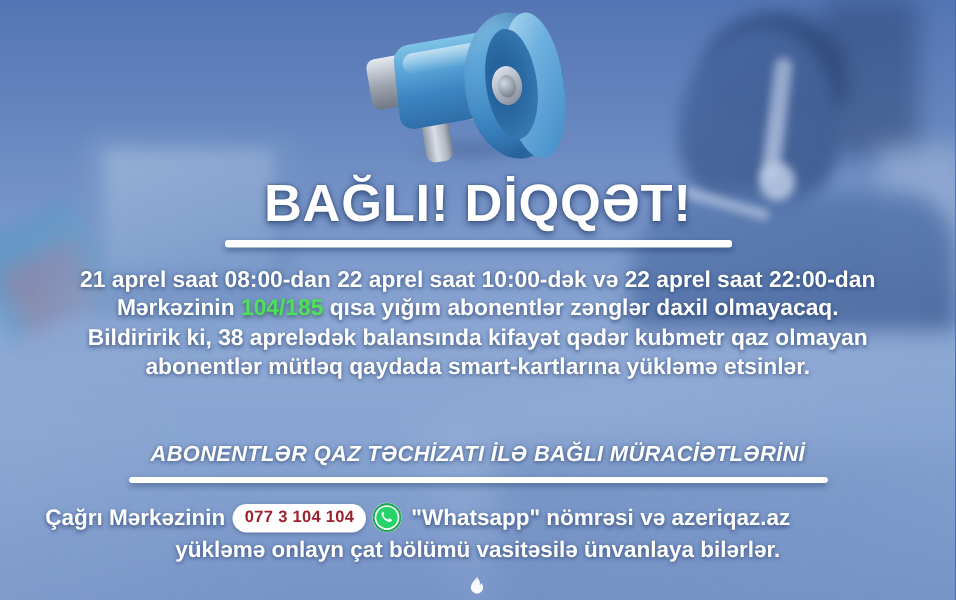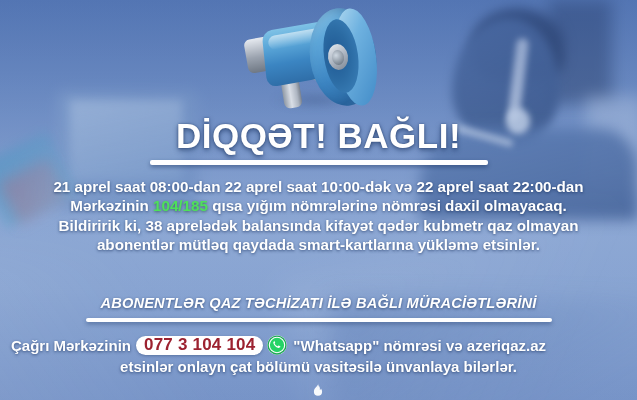--- a/index.html
+++ b/index.html
@@ -268,21 +268,21 @@
     color:#ffffff;
     text-shadow:0 1px 3px rgba(16,40,84,.68);
     white-space:nowrap;
   }
   #phone-pill {
     display:inline-flex; align-items:center;
     height:19px; padding:0 8px;
     background:#ffffff;
     border-radius:10px;
     color:#9c2230;
-    font-size:17px; font-weight:bold;
+    font-size:11px; font-weight:bold;
     letter-spacing:.2px;
     text-shadow:none;
     box-shadow:0 1px 3px rgba(16,40,84,.35);
   }
   #whatsapp-icon {
     width:22px; height:22px; flex:0 0 22px;
     display:block;
     margin-left:-2px;
   }
   #closing-line {
@@ -331,26 +331,26 @@
     <div class="mg-body-hi"></div>
     <div class="mg-bell"></div>
     <div class="mg-bell-rim"></div>
     <div class="mg-bell-inner"></div>
     <div class="mg-driver"></div>
     <div class="mg-driver-core"></div>
   </div>
 
   <div class="content">
 
-    <div id="headline">DİQQƏT! BAĞLI!</div>
+    <div id="headline">BAĞLI! DİQQƏT!</div>
     <div id="headline-rule"></div>
 
     <div id="body-block">
       <span class="ln">21 aprel saat 08:00-dan 22 aprel saat 10:00-dək və 22 aprel saat 22:00-dan</span>
-      <span class="ln"><span>Mərkəzinin </span><span class="hl-green">104/185</span><span> qısa yığım nömrələrinə nömrəsi daxil olmayacaq.</span></span>
+      <span class="ln"><span>Mərkəzinin </span><span class="hl-green">104/185</span><span> qısa yığım abonentlər zənglər daxil olmayacaq.</span></span>
       <span class="ln">Bildiririk ki, 38 aprelədək balansında kifayət qədər kubmetr qaz olmayan</span>
       <span class="ln">abonentlər mütləq qaydada smart-kartlarına yükləmə etsinlər.</span>
     </div>
 
     <div id="subhead">ABONENTLƏR QAZ TƏCHİZATI İLƏ BAĞLI MÜRACİƏTLƏRİNİ</div>
     <div id="subhead-rule"></div>
 
     <div id="contact-row">
       <span>Çağrı Mərkəzinin</span>
 
@@ -360,20 +360,20 @@
         <circle cx="16" cy="16" r="14.2" fill="#ffffff"></circle>
         <circle cx="16" cy="16" r="13" fill="none" stroke="#1fa855" stroke-width="2"></circle>
         <circle cx="16" cy="16" r="10.4" fill="#25d366"></circle>
         <path d="M11.4 9.9c.3-.05.62-.02.82.32l1.05 1.8c.2.34.12.6-.07.85l-.6.78c-.14.18-.16.4-.04.62a8.1 8.1 0 0 0 3.9 3.62c.24.1.46.05.62-.12l.73-.76c.22-.23.5-.3.82-.13l1.93 1.02c.3.16.4.46.32.78-.22.9-1.02 1.62-1.98 1.72-3.1.32-7.9-4.04-8.26-7.5-.1-1 .56-1.82 1.42-2.2.12-.05.23-.08.32-.1z" fill="#ffffff"></path>
         <path d="M22.4 23.6l-3.6-1.1 1.15-3.4z" fill="#25d366"></path>
       </svg>
 
       <span>"Whatsapp" nömrəsi və azeriqaz.az</span>
     </div>
 
-    <div id="closing-line">etsinlər onlayn çat bölümü vasitəsilə ünvanlaya bilərlər.</div>
+    <div id="closing-line">yükləmə onlayn çat bölümü vasitəsilə ünvanlaya bilərlər.</div>
 
     <svg id="flame-logo" viewBox="0 0 24 24">
       <path d="M12 2.4c.9 2.7-.5 4.3-1.9 5.8-1.5 1.6-3 3.2-3 5.8a4.9 4.9 0 0 0 9.8 0c0-1.5-.6-2.7-1.3-3.8-.2.9-.7 1.5-1.4 1.8.5-2.3-.3-4.5-2.2-6.3.5 1.4.3 2.5-.4 3.4.7-2.2.9-4.3.4-6.7z" fill="#ffffff" opacity=".95"></path>
     </svg>
 
   </div>
 </div>
 
 </body></html>

